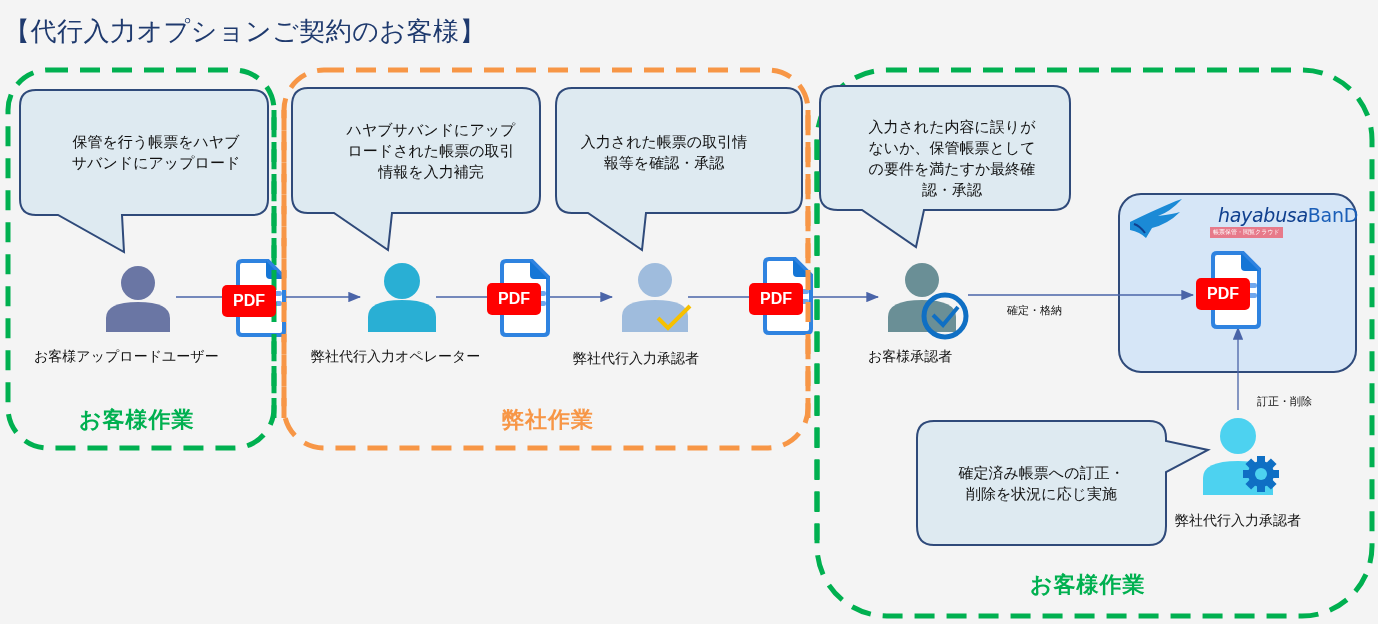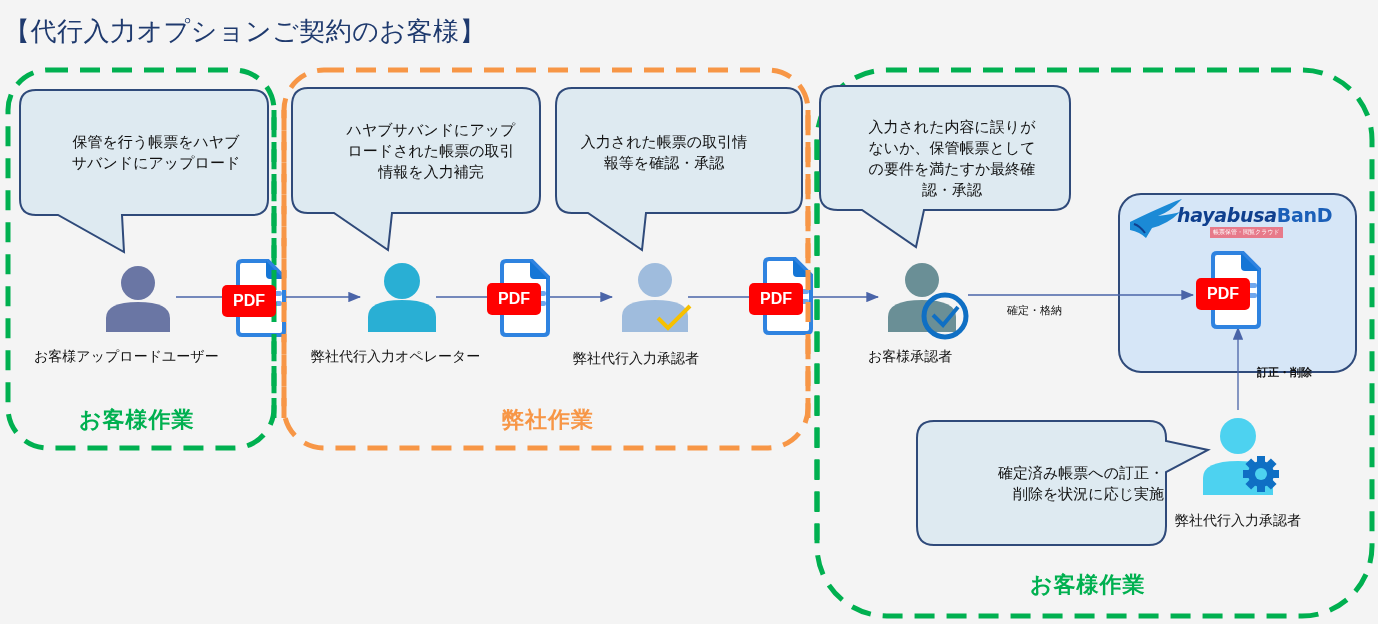--- a/index.html
+++ b/index.html
@@ -5,21 +5,21 @@
   html, body { margin:0; padding:0; }
   body { width:1378px; height:624px; background:#f4f4f4; position:relative; overflow:hidden;
          font-family:"DejaVu Sans", "Liberation Sans", sans-serif; }
   .abs { position:absolute; }
   #canvas { position:absolute; left:0; top:0; }
   .title { left:4px; top:14px; font-size:26px; color:#1f3a6e; letter-spacing:0.5px; white-space:nowrap; }
   .bubble-text { font-size:15px; color:#111; text-align:center; line-height:21px; white-space:pre-line; }
   .role { font-size:14px; color:#111; white-space:nowrap; }
   .zone-label { font-size:22px; font-weight:bold; white-space:nowrap; letter-spacing:1px; }
   .flow-label { font-size:11px; color:#111; white-space:nowrap; }
-  .logo-text { font-size:19px; font-weight:bold; font-style:italic; color:#0f3f8e; white-space:nowrap; letter-spacing:-0.3px;}
+  .logo-text { font-size:19px; font-weight:normal; font-style:italic; color:#0f3f8e; white-space:nowrap; letter-spacing:-0.3px;margin-left:41px;}
   .logo-sub { font-size:6px; color:#fff; background:#e77a8a; padding:1px 3px; white-space:nowrap; }
 </style>
 </head>
 <body>
 
 <svg id="canvas" width="1378" height="624">
   <defs>
     <marker id="arrowhead" markerWidth="10" markerHeight="8" refX="9" refY="4" orient="auto">
       <path d="M0,0 L10,4 L0,8 z" fill="#4a64a8"></path>
     </marker>
@@ -122,31 +122,31 @@
 サバンドにアップロード</div>
 <div class="abs bubble-text" style="left:294px;top:120px;width:274px;">ハヤブサバンドにアップ
 ロードされた帳票の取引
 情報を入力補完</div>
 <div class="abs bubble-text" style="left:558px;top:132px;width:212px;">入力された帳票の取引情
 報等を確認・承認</div>
 <div class="abs bubble-text" style="left:822px;top:117px;width:260px;">入力された内容に誤りが
 ないか、保管帳票として
 の要件を満たすか最終確
 認・承認</div>
-<div class="abs bubble-text" style="left:919px;top:463px;width:245px;text-align:right;">確定済み帳票への訂正・
+<div class="abs bubble-text" style="left:919px;top:463px;width:245px;">確定済み帳票への訂正・
 削除を状況に応じ実施</div>
 
 <div class="abs role" style="left:34px;top:348px;">お客様アップロードユーザー</div>
 <div class="abs role" style="left:311px;top:348px;">弊社代行入力オペレーター</div>
 <div class="abs role" style="left:573px;top:350px;">弊社代行入力承認者</div>
 <div class="abs role" style="left:868px;top:348px;">お客様承認者</div>
 <div class="abs role" style="left:1175px;top:512px;">弊社代行入力承認者</div>
 
 <div class="abs flow-label" style="left:1007px;top:303px;">確定・格納</div>
-<div class="abs flow-label" style="left:1257px;top:365px;font-weight:bold;">訂正・削除</div>
+<div class="abs flow-label" style="left:1257px;top:394px;">訂正・削除</div>
 
 <div class="abs zone-label" style="left:79px;top:405px;color:#00b050;">お客様作業</div>
 <div class="abs zone-label" style="left:502px;top:405px;color:#f79646;">弊社作業</div>
 <div class="abs zone-label" style="left:1030px;top:570px;color:#00b050;">お客様作業</div>
 
 <div class="abs logo-text" style="left:1177px;top:204px;">
   <span>hayabusa</span><span style="font-style:normal;color:#1b5fb8;">BanD</span>
 </div>
 <div class="abs logo-sub" style="left:1210px;top:227px;">帳票保管・閲覧クラウド</div>
 

